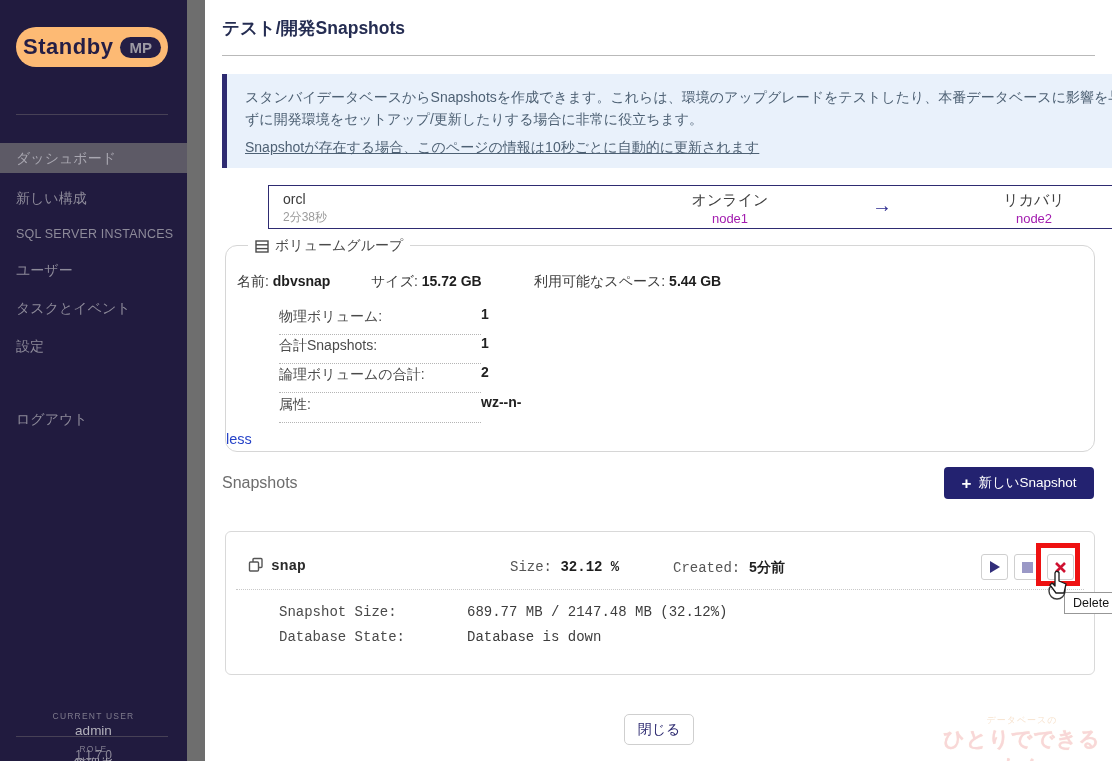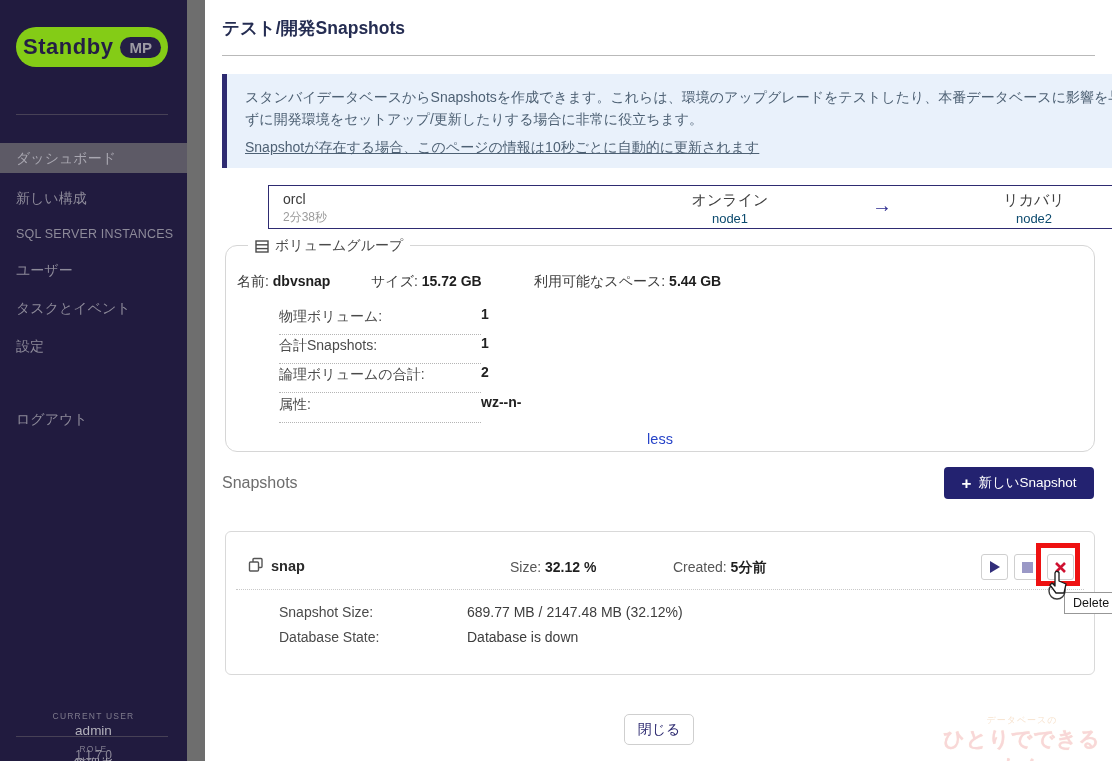--- a/index.html
+++ b/index.html
@@ -5,21 +5,21 @@
   html,body{margin:0;padding:0;}
   body{
     width:1112px;height:761px;position:relative;overflow:hidden;
     background:#6e6e6e;
     font-family:"Liberation Sans","DejaVu Sans",sans-serif;
     -webkit-font-smoothing:antialiased;
   }
   
   .sidebar{position:absolute;left:0;top:0;width:187px;height:761px;background:#211b3f;}
   .logo{position:absolute;left:16px;top:27px;width:152px;height:40px;border-radius:21px;
-        background:#84cc16;display:flex;align-items:center;justify-content:center;gap:7px;}
+        background:#fdba74;display:flex;align-items:center;justify-content:center;gap:7px;}
   .logo-text{font-size:22px;font-weight:bold;color:#241e45;letter-spacing:.5px;}
   .logo-badge{background:#241e45;color:#9d9aa4;border-radius:13px;padding:2px 9px;
         font-size:15px;font-weight:bold;}
   .side-divider{position:absolute;left:16px;width:152px;height:1px;background:#474156;}
   .nav-item{position:absolute;left:0;width:187px;height:30px;line-height:30px;
         padding-left:16px;box-sizing:border-box;font-size:14px;color:#8d8a99;cursor:pointer;}
   .nav-item.active{background:#5d5a66;color:#a9a7b1;}
   .nav-item.caps{font-size:12.5px;letter-spacing:.2px;}
   .user-block{position:absolute;left:0;width:187px;text-align:center;color:#7f7b8d;}
   .user-caps{font-size:8.5px;letter-spacing:1.2px;color:#7f7b8d;}
@@ -34,45 +34,45 @@
         font-size:14px;line-height:1.55;color:#4e6174;}
   .info-box p{margin:0;}
   .info-box p + p{margin-top:7px;text-decoration:underline;}
   .db-row{position:absolute;left:17px;top:185px;width:873px;height:44px;box-sizing:border-box;
         border:1px solid #2e2b71;background:#fff;margin-left:46px;}
   .db-left{position:absolute;left:14px;top:5px;}
   .db-name{font-size:14px;color:#3a3a3a;}
   .db-uptime{font-size:12px;color:#9b9b9b;margin-top:2px;}
   .db-state{position:absolute;top:5px;width:140px;text-align:center;}
   .db-state .state{font-size:15px;color:#3f3f3f;}
-  .db-state .node{font-size:13px;color:#0c4a6e;margin-top:1px;}
+  .db-state .node{font-size:13px;color:#a21caf;margin-top:1px;}
   .db-arrow{position:absolute;left:598px;top:8px;width:30px;text-align:center;
         font-size:20px;font-weight:bold;color:#2b2a8f;}
   
   .vg{position:absolute;left:20px;top:245px;width:870px;height:207px;box-sizing:border-box;
         border:1px solid #d6d6d6;border-radius:12px;}
   .vg-legend{position:absolute;left:22px;top:-9px;background:#fff;padding:0 7px;
         display:flex;align-items:center;gap:6px;font-size:14px;color:#4a4a4a;}
   .vg-summary{position:absolute;top:27px;font-size:14px;color:#3c3c3c;white-space:nowrap;}
   .vg-summary b{color:#1e1e1e;}
   .vg-detail{position:absolute;left:53px;width:620px;font-size:14px;color:#4a4a4a;}
   .vg-detail .lbl{display:inline-block;width:202px;border-bottom:1px dotted #b5b5b5;
         padding-bottom:8px;}
   .vg-detail .val{position:absolute;left:202px;top:-2px;font-weight:bold;color:#222;}
-  .less-link{position:absolute;left:0;top:185px;width:100%;text-align:center;
+  .less-link{position:absolute;left:0;top:185px;width:100%;
         font-size:14.5px;color:#2643c8;cursor:pointer;}
   
   .snap-heading{position:absolute;left:17px;top:474px;font-size:16px;color:#6d6d6d;}
   .new-snap-btn{position:absolute;left:739px;top:467px;width:150px;height:32px;
         background:#232270;border:none;border-radius:4px;color:#fff;font-size:13.5px;
         display:flex;align-items:center;justify-content:center;gap:7px;cursor:pointer;
         font-family:inherit;}
   .plus{font-size:17px;font-weight:bold;line-height:1;}
   .snap-card{position:absolute;left:20px;top:531px;width:870px;height:144px;box-sizing:border-box;
-        border:1px solid #d9d9d9;border-radius:6px;background:#fff;}
+        border:1px solid #d9d9d9;border-radius:6px;background:#fff;font-family:Liberation Mono, monospace;}
   .snap-name{position:absolute;left:45px;top:26px;font-size:14.5px;font-weight:bold;color:#2b2b2b;}
   .copy-ic{position:absolute;left:22px;top:25px;}
   .kv{font-size:14px;color:#565656;}
   .kv b{color:#1f1f1f;}
   .size-group{position:absolute;left:284px;top:27px;}
   .created-group{position:absolute;left:447px;top:27px;}
   .icon-btn{position:absolute;top:22px;width:27px;height:26px;background:#fff;
         border:1px solid #cfcfcf;border-radius:3px;display:flex;align-items:center;
         justify-content:center;cursor:pointer;padding:0;}
   .card-sep{position:absolute;left:10px;right:10px;top:57px;border-top:1px dotted #c9c9c9;}

